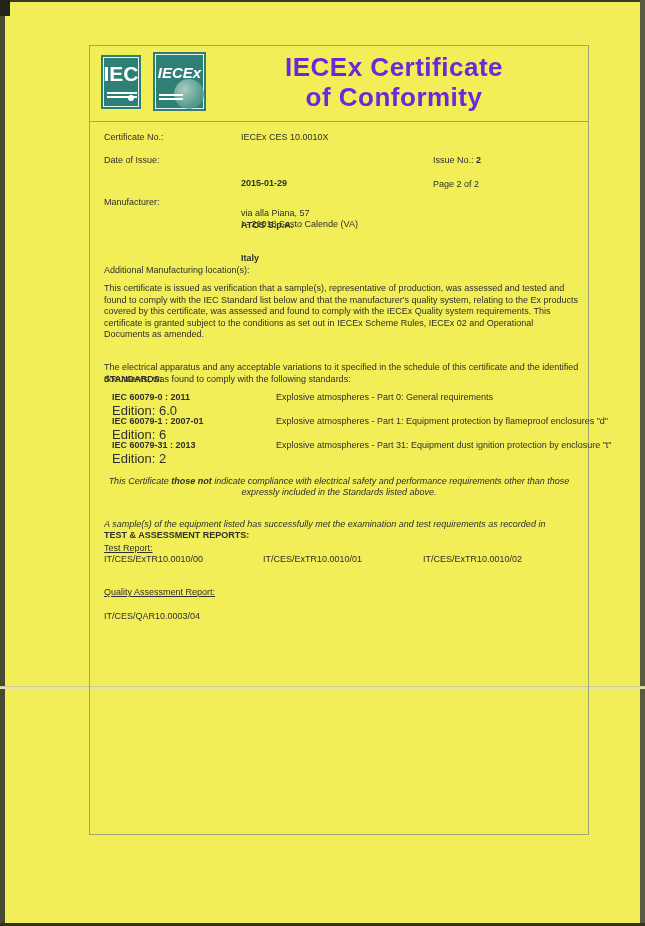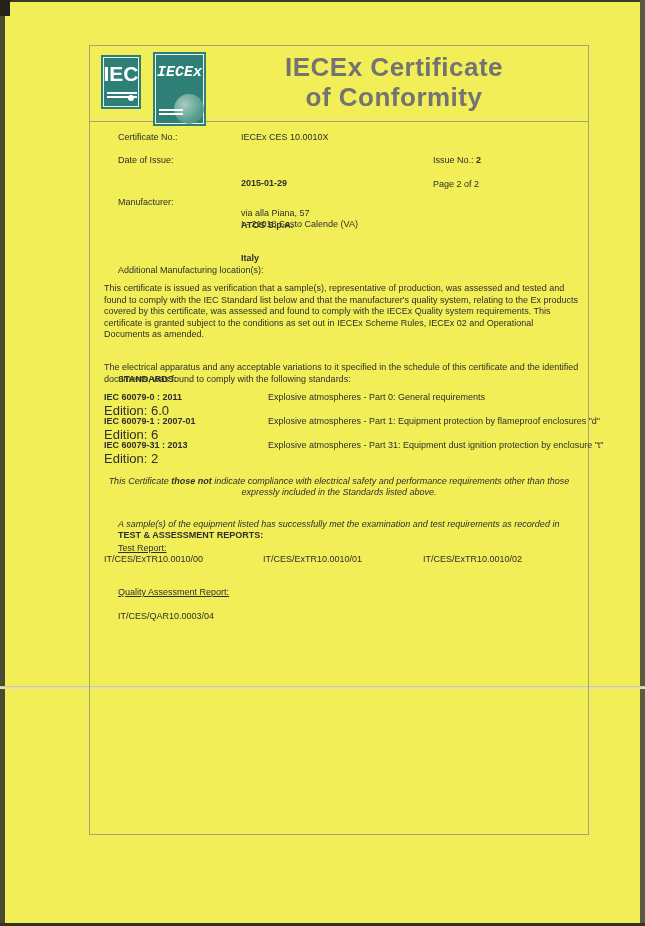--- a/index.html
+++ b/index.html
@@ -25,54 +25,54 @@
     position:absolute;left:89px;top:45px;width:498px;height:788px;
     border:1px solid #a3a378;
   }
   .header-band{
     position:absolute;left:0;top:0;width:100%;height:75px;
     border-bottom:1px solid #a3a378;
   }
   
   .logo{position:absolute;background:#2e8076;box-shadow:inset 0 0 0 2px #2e8076, inset 0 0 0 3px #e8f3ec;}
   .logo-iec{left:11px;top:9px;width:40px;height:54px;}
-  .logo-iecex{left:63px;top:6px;width:53px;height:74px;overflow:hidden;font-family:Liberation Mono, monospace;}
+  .logo-iecex{left:63px;top:6px;width:53px;height:59px;overflow:hidden;}
   .logo-text{
     position:absolute;left:0;right:0;top:7px;text-align:center;
     color:#ffffff;font-weight:bold;font-size:21px;letter-spacing:0px;
   }
   .logo-text-italic{
     position:absolute;left:0;right:0;top:12px;text-align:center;
     color:#ffffff;font-weight:bold;font-style:italic;font-size:15px;
   }
   .logo-bars{position:absolute;left:6px;bottom:9px;width:30px;}
   .logo-bars i{display:block;height:2px;background:#ffffff;margin-bottom:2px;}
   .logo-dot{position:absolute;right:7px;bottom:8px;width:6px;height:6px;border-radius:50%;background:#ffffff;}
   .globe{
     position:absolute;right:2px;bottom:2px;width:30px;height:30px;border-radius:50%;
     background:radial-gradient(circle at 35% 35%, #bcd9c9, #5fa393 60%, #3b8a7c);
     opacity:.85;
   }
   
   .cert-title{
     position:absolute;left:118px;right:8px;top:6px;
-    text-align:center;color:#737373;font-weight:bold;
+    text-align:center;color:#6d28d9;font-weight:bold;
     font-size:26px;line-height:30px;letter-spacing:.5px;
   }
   
   .t{position:absolute;font-size:9px;line-height:11px;white-space:nowrap;}
   .b{font-weight:bold;margin-top:23px;}
   .i{font-style:italic;}
   .u{text-decoration:underline;}
-  .lbl-col{left:28px;}
+  .lbl-col{left:14px;}
   .val-col{left:151px;}
   .right-col{left:343px;}
 
   .para{position:absolute;left:14px;width:476px;font-size:9px;line-height:11.6px;}
-  .std-row{position:absolute;left:14px;width:476px;height:24px;}
+  .std-row{position:absolute;left:22px;width:476px;height:24px;}
   .std-code{position:absolute;left:0;top:0;font-size:9px;font-weight:bold;white-space:nowrap;}
   .std-edition{position:absolute;left:0;top:11px;font-size:13px;white-space:nowrap;}
   .std-desc{position:absolute;left:119px;top:0;font-size:9px;white-space:nowrap;padding-left:45px;}
   .disclaimer{
     position:absolute;left:18px;width:462px;text-align:center;
     font-size:9px;line-height:11px;font-style:italic;
   }
   .tr-values span{position:absolute;top:0;font-size:9px;white-space:nowrap;}
 </style>
 </head>

